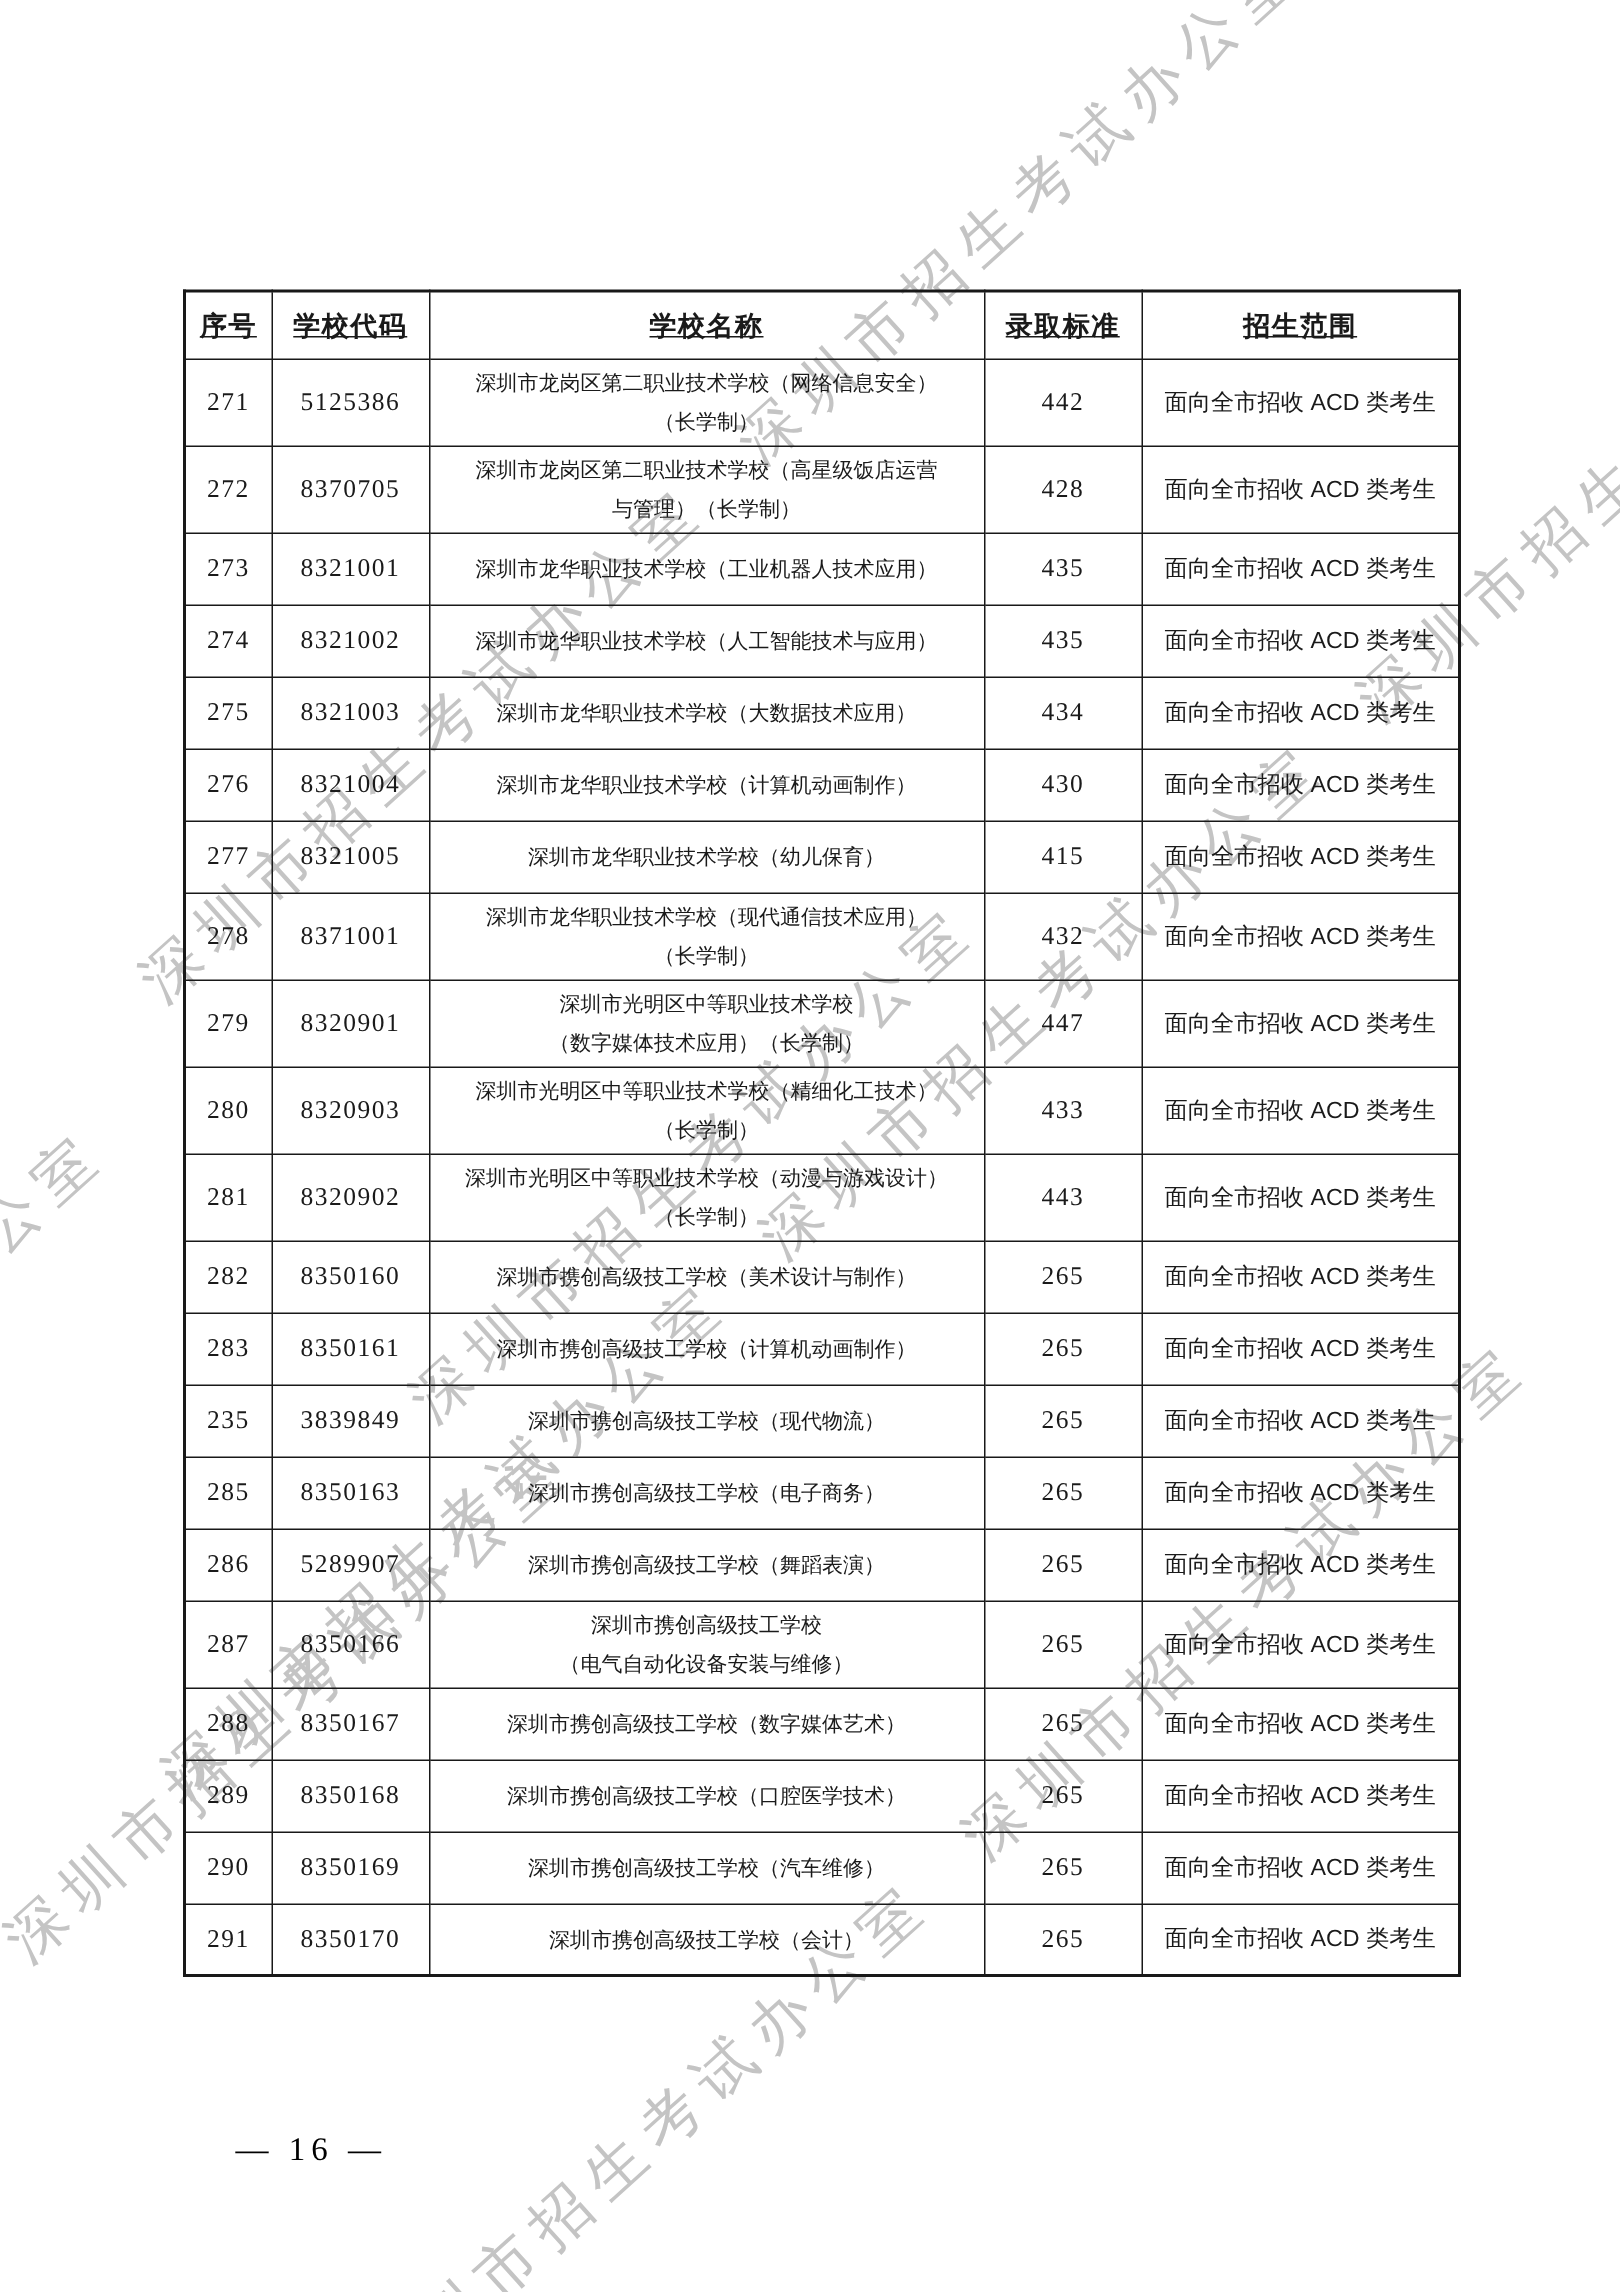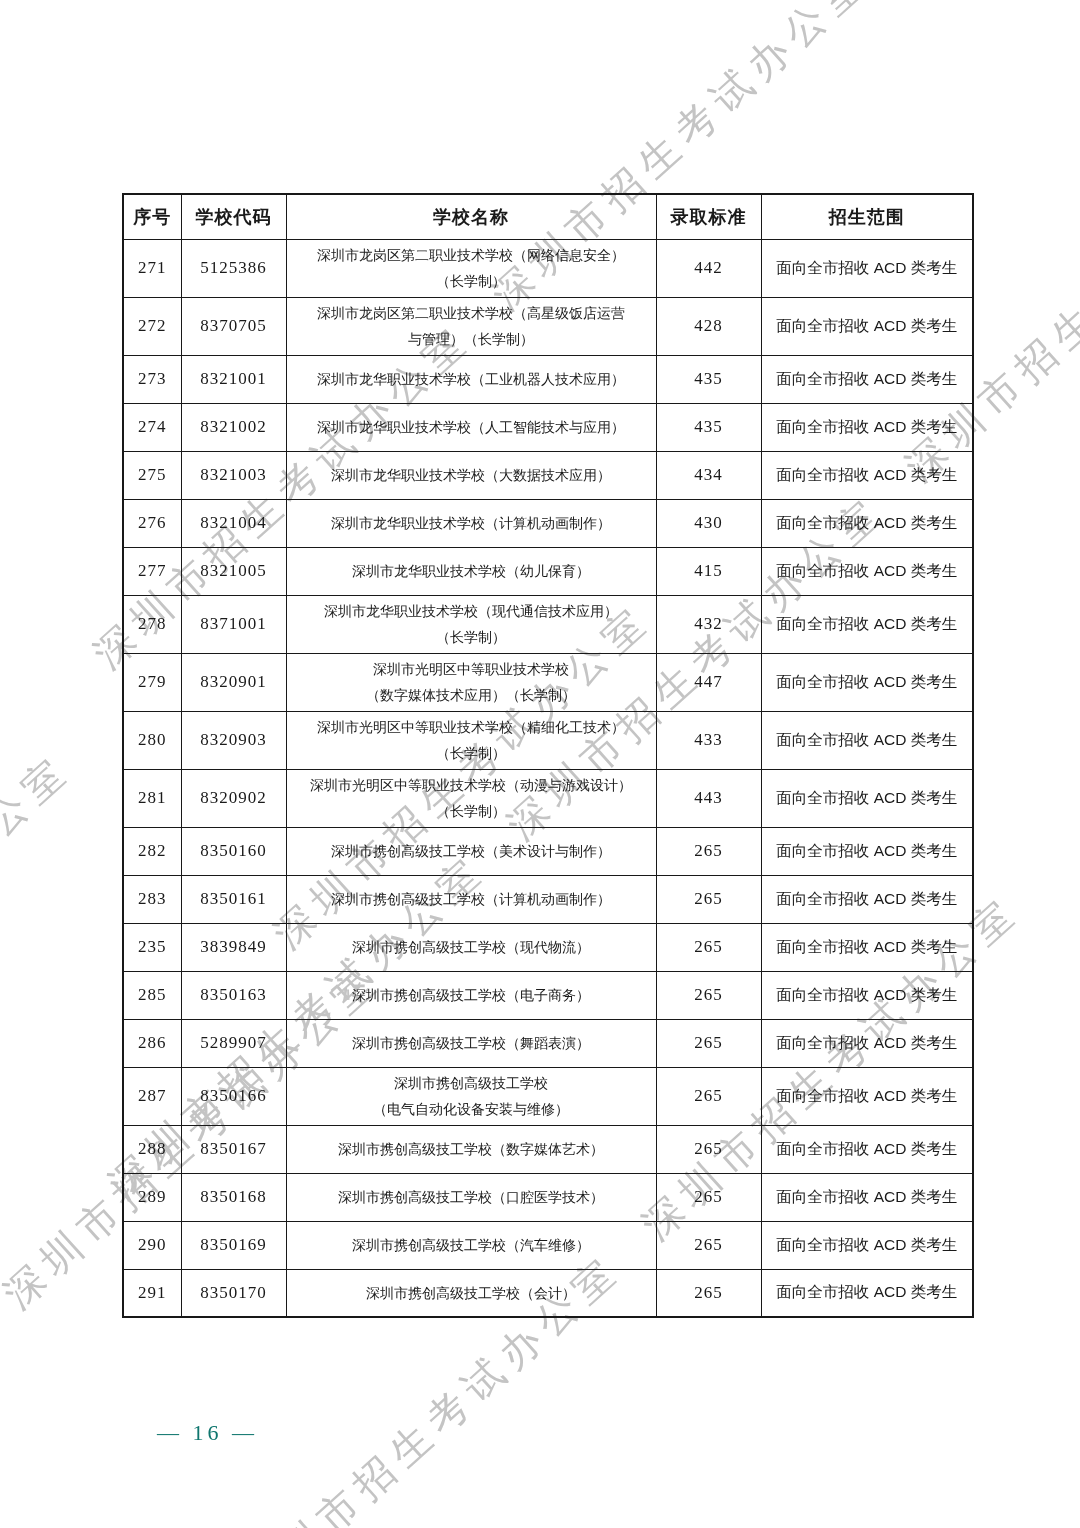--- a/index.html
+++ b/index.html
@@ -53,21 +53,21 @@
     background: transparent;
   }
   .admission-table th,
   .admission-table td {
     border: 1.5px solid #181818;
     text-align: center;
     vertical-align: middle;
     overflow: hidden;
   }
   .admission-table { border: 2.5px solid #181818; }
-  .admission-table thead tr { height: 45px; }
+  .admission-table thead tr { height: 45px; text-decoration: underline; }
   .admission-table th {
     font-size: 18px;
     font-weight: 700;
     letter-spacing: 1px;
   }
   .admission-table tbody tr.row  { height: 48px; }
   .admission-table tbody tr.tall { height: 58px; }
   .cell-no, .cell-code, .cell-standard {
     font-family: "Liberation Serif", serif;
     font-size: 17px;
@@ -87,21 +87,21 @@
 
   
   .page-number {
     position: absolute;
     left: 157px;
     top: 1420px;
     z-index: 1;
     font-family: "Liberation Serif", serif;
     font-size: 22px;
     letter-spacing: 4px;
-    color: #0f766e;
+    color: #000000;
   }
 </style>
 </head>
 <body>
 
 <div class="page">
 
   <div class="watermark-layer">
     <div class="wm wm-a" style="color: rgb(196, 196, 196);">
       <span>深圳市招生考试办公室</span><span>深圳市招生考试办公室</span>

